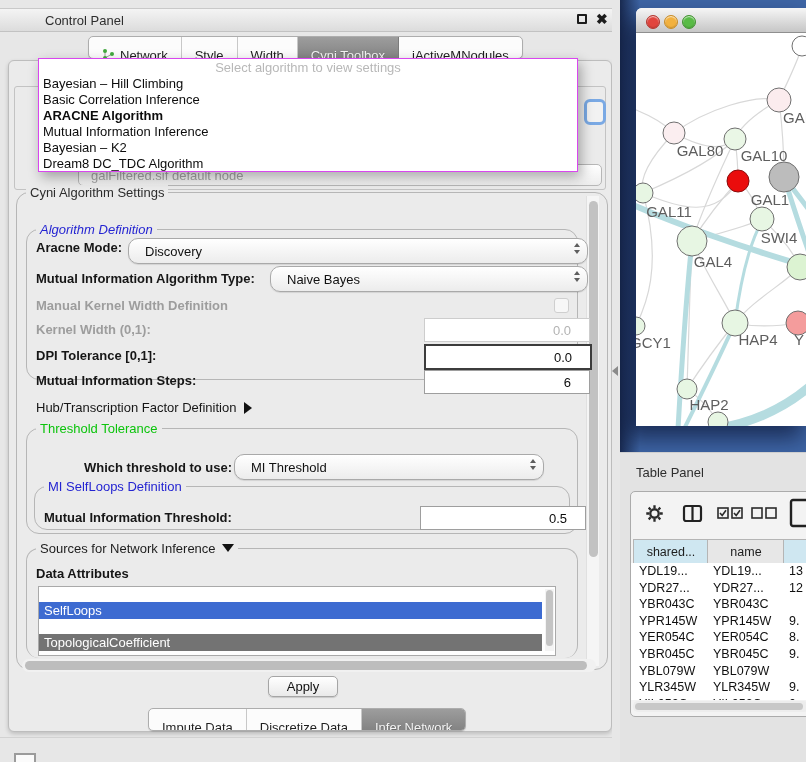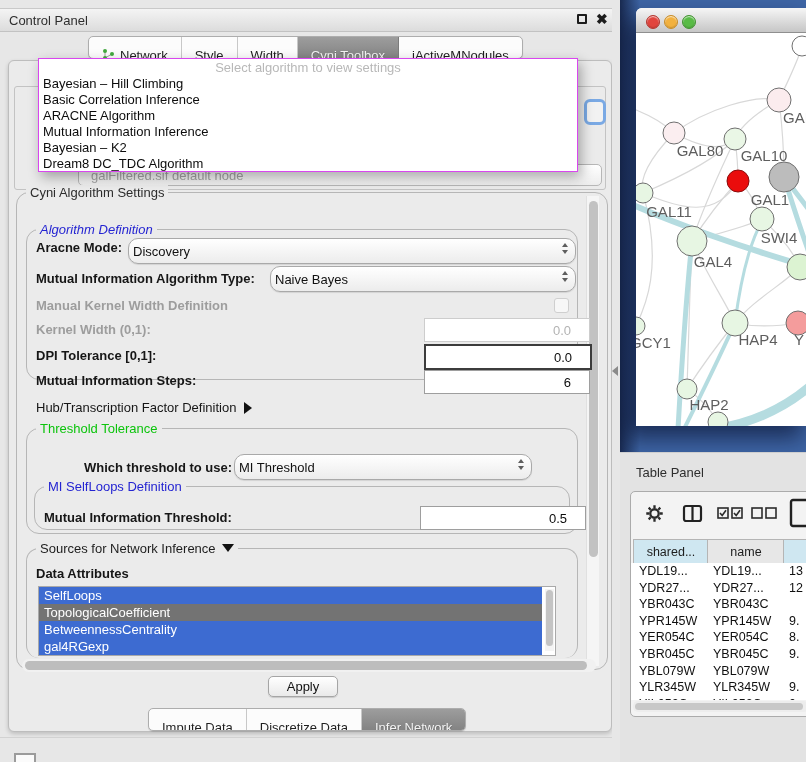--- a/index.html
+++ b/index.html
@@ -1,21 +1,21 @@
 <!DOCTYPE html>
 <html><head>
 <meta charset="utf-8">
 <style>
   html,body{margin:0;padding:0;}
   body{font-family:"Liberation Sans",sans-serif;background:#e7e7e7;}
   #app{position:relative;width:806px;height:762px;background:#e7e7e7;overflow:hidden;}
   .abs{position:absolute;box-sizing:border-box;}
 
   
-  .cp-titlebar{left:0;top:8px;width:612px;height:24px;background:linear-gradient(#f4f4f4,#dcdcdc);border-top:1px solid #c9c9c9;border-bottom:1px solid #c2c2c2;display:flex;align-items:center;}
+  .cp-titlebar{left:0;top:8px;width:612px;height:24px;background:linear-gradient(#f4f4f4,#dcdcdc);border-top:1px solid #c9c9c9;border-bottom:1px solid #c2c2c2;display:flex;align-items:center;padding-left:36px;}
   .cp-title{font-size:13px;color:#2e2e2e;padding-left:9px;}
   .cp-float{left:577px;top:14px;width:10px;height:10px;border:2px solid #1c1c1c;border-radius:1px;}
   .cp-close{left:596px;top:11px;font-size:14px;font-weight:bold;color:#1c1c1c;}
 
   
   .seg{display:flex;height:23px;border:1px solid #adadad;border-radius:5px;background:#fcfcfc;overflow:hidden;box-shadow:0 1px 1px rgba(0,0,0,.12);}
   .seg .s{display:flex;align-items:flex-start;justify-content:center;font-size:13px;color:#1f1f1f;padding:11px 13px;border-right:1px solid #c8c8c8;white-space:nowrap;}
   .seg .s:last-child{border-right:none;}
   .seg .s.sel{background:linear-gradient(#9d9d9d,#828282);color:#f4f4f4;border-right-color:#7c7c7c;text-shadow:0 1px 1px rgba(0,0,0,.25);}
   .nw-ic{display:inline-block;width:13px;height:13px;margin-right:5px;}
@@ -27,46 +27,46 @@
 
   
   .ghost-group{left:14px;top:86px;width:592px;height:104px;border:1px solid #c3c3c3;border-radius:3px;}
   .ghost-combo-focus{left:584px;top:99px;width:22px;height:26px;border:3px solid #7aa9e4;border-radius:6px;background:#f2f2f2;}
   .ghost-combo{left:78px;top:164px;width:524px;height:22px;border:1px solid #b7b7b7;border-radius:5px;background:linear-gradient(#fff,#ededed);display:flex;align-items:center;padding-left:12px;font-size:13px;color:#a3a3a3;}
 
   
   .popup{left:38px;top:58px;width:540px;height:114px;background:#fff;border:1px solid #d946ef;box-shadow:3px 5px 12px rgba(0,0,0,.32);z-index:60;}
   .popup .ph{color:#b8b8b8;font-size:13px;text-align:center;height:17px;line-height:18px;}
   .popup .it{font-size:13px;color:#0c0c0c;padding-left:4px;height:16px;line-height:16px;white-space:nowrap;}
-  .popup .it.sel{font-weight:normal;}
+  .popup .it.sel{font-weight:bold;}
 
   
   .grp{border:1px solid #b6b6b6;border-radius:13px;}
   .gtitle{position:absolute;top:-8px;left:9px;background:#ebebeb;padding:0 4px;font-size:13px;color:#2d2d2d;white-space:nowrap;}
   .gtitle.blue{color:#2424d2;}
   .gtitle.green{color:#0cc40c;}
   .lab{position:absolute;font-size:13px;font-weight:bold;color:#161616;white-space:nowrap;}
   .lab.dis{color:#9d9d9d;}
-  .combo{position:absolute;height:24px;border:1px solid #a9a9a9;border-radius:10px;background:linear-gradient(#ffffff,#ececec);font-size:13px;color:#111;display:flex;align-items:center;padding-left:4px;box-shadow:0 1px 1px rgba(0,0,0,.1);}
+  .combo{position:absolute;height:24px;border:1px solid #a9a9a9;border-radius:10px;background:linear-gradient(#ffffff,#ececec);font-size:13px;color:#111;display:flex;align-items:center;padding-left:16px;box-shadow:0 1px 1px rgba(0,0,0,.1);}
   .arrows{position:absolute;right:7px;top:4px;display:flex;flex-direction:column;align-items:center;}
   .tri-u{width:0;height:0;border-left:3.5px solid transparent;border-right:3.5px solid transparent;border-bottom:4.5px solid #5e5e5e;margin-bottom:2.5px;}
   .tri-d{width:0;height:0;border-left:3.5px solid transparent;border-right:3.5px solid transparent;border-top:4.5px solid #5e5e5e;}
   .field{position:absolute;height:22px;background:#fff;border:1px solid #9e9e9e;font-size:13px;color:#0b0b0b;display:flex;align-items:center;justify-content:flex-end;padding-right:18px;}
   .field.dis{border-color:#cdcdcd;color:#b3b3b3;}
   .field.strong{border:2px solid #3c3c3c;}
   .checkbox{position:absolute;width:13px;height:13px;border:1px solid #cfcfcf;border-radius:3px;background:#f7f7f7;}
   .expander{position:absolute;font-size:13px;color:#161616;}
   .tri-right{display:inline-block;width:0;height:0;border-top:6px solid transparent;border-bottom:6px solid transparent;border-left:8px solid #111;vertical-align:-2px;margin-left:8px;}
   .tri-down-b{display:inline-block;width:0;height:0;border-left:6.5px solid transparent;border-right:6.5px solid transparent;border-top:8px solid #111;vertical-align:1px;margin-left:6px;}
   .vscroll{left:586px;top:196px;width:13px;height:470px;background:#f5f5f5;border-left:1px solid #e0e0e0;}
   .vscroll .thumb{position:absolute;left:2px;top:5px;width:9px;height:356px;border-radius:5px;background:#c2c2c2;}
   .hscroll{left:22px;top:659px;width:574px;height:13px;background:#f1f1f1;border-radius:7px;}
   .hscroll .thumb{position:absolute;left:3px;top:2px;width:562px;height:9px;border-radius:5px;background:#bdbdbd;}
   .attr-list{left:38px;top:586px;width:518px;height:70px;background:#fff;border:1px solid #a9a9a9;overflow:hidden;}
-  .attr-list .row{height:17px;line-height:17px;font-size:13px;color:#fff;padding-left:5px;width:498px;}
+  .attr-list .row{height:17px;line-height:17px;font-size:13px;color:#fff;padding-left:5px;width:498px;margin-top:15px;}
   .attr-vscroll{position:absolute;right:1px;top:2px;width:9px;height:62px;background:#f4f4f4;}
   .attr-vscroll .thumb{position:absolute;left:1px;top:1px;width:7px;height:56px;background:#c4c4c4;border-radius:4px;}
   .apply-btn{left:268px;top:676px;width:70px;height:21px;border:1px solid #a5a5a5;border-radius:5px;background:linear-gradient(#ffffff,#e9e9e9);font-size:13px;color:#111;display:flex;align-items:center;justify-content:center;box-shadow:0 1px 1px rgba(0,0,0,.15);}
 
   
   .splitter{left:612px;top:0;width:8px;height:762px;background:#e7e7e7;}
   .split-handle{left:612px;top:366px;width:0;height:0;border-top:5px solid transparent;border-bottom:5px solid transparent;border-right:6px solid #8a8a8a;}
 
   
   .desktop{left:620px;top:0;width:186px;height:452px;background:#3e65a5;overflow:hidden;}

